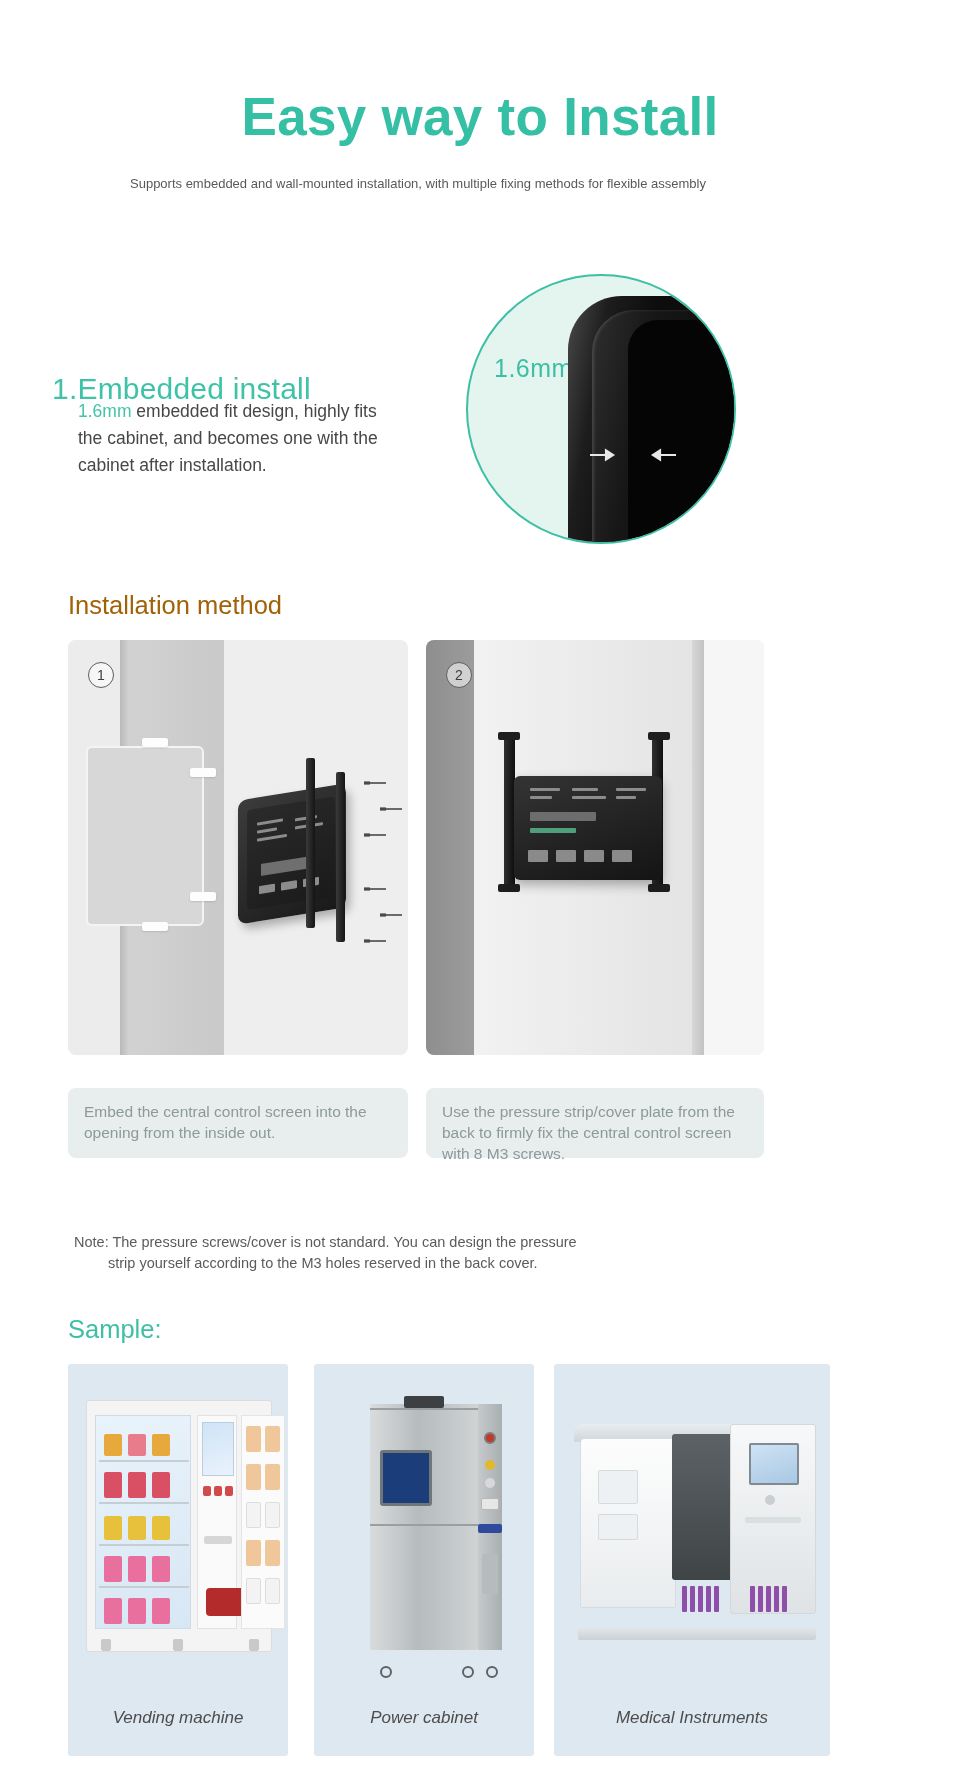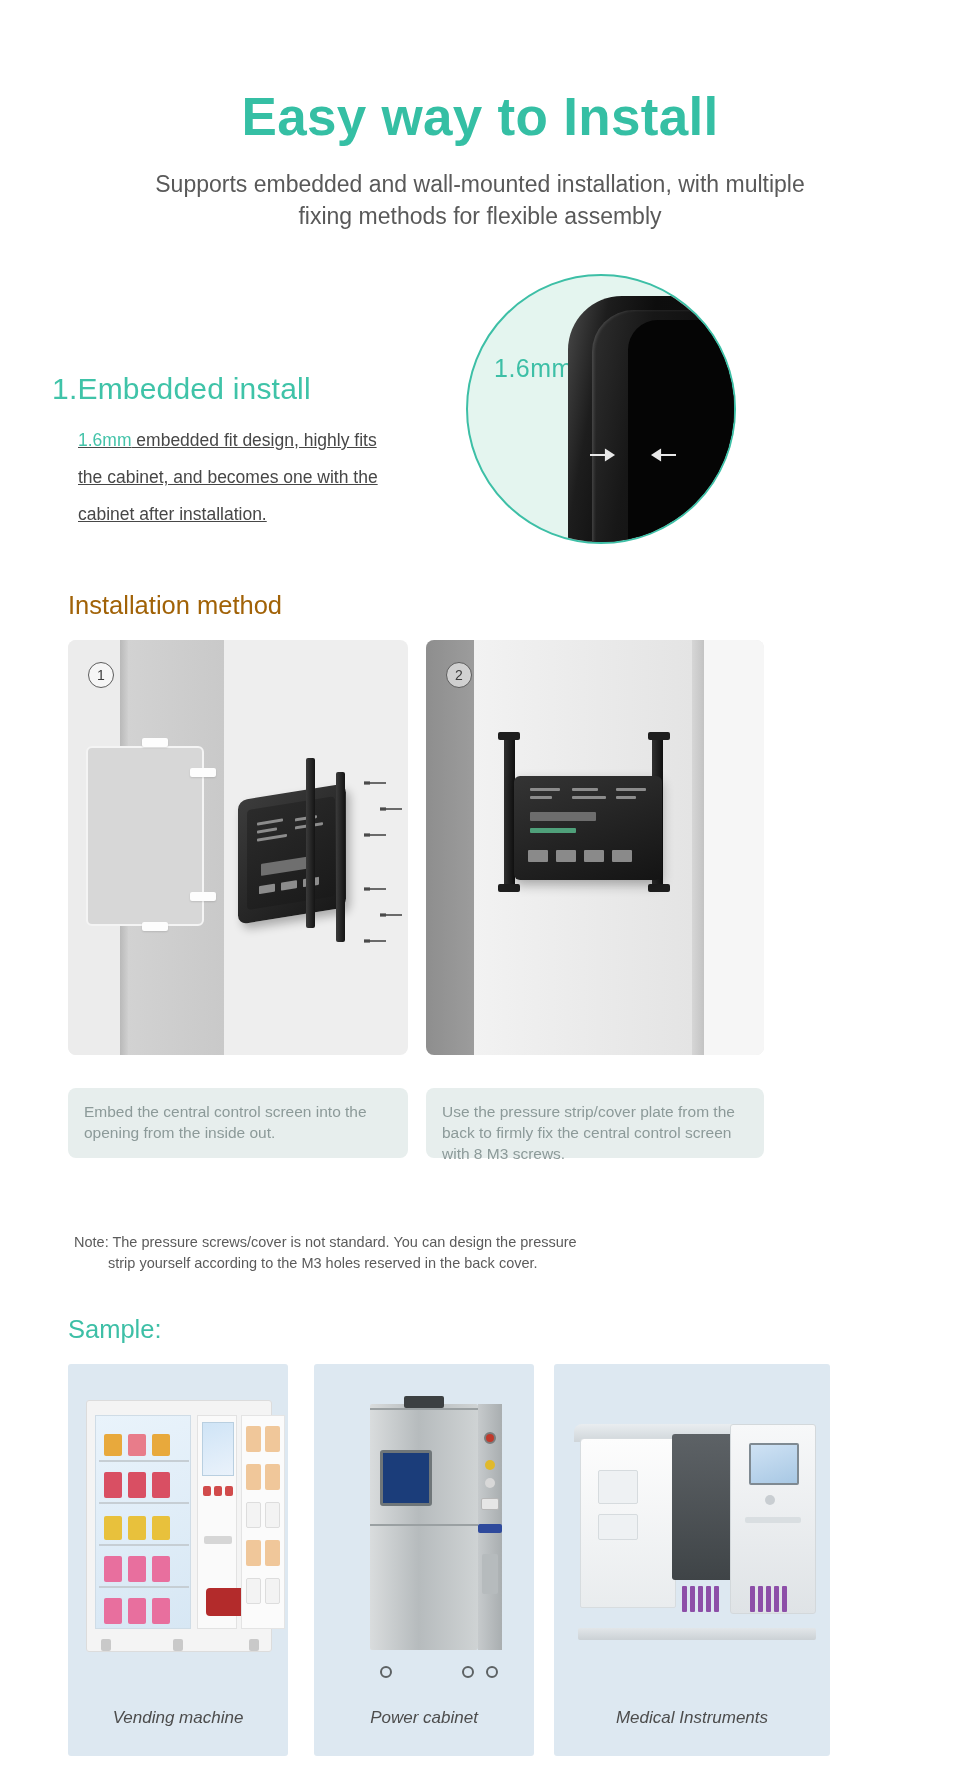--- a/index.html
+++ b/index.html
@@ -14,32 +14,32 @@
 
   
   .hdr-title {
     position: absolute; top: 86px; left: 0; width: 960px;
     text-align: center;
     font-size: 53px; font-weight: bold; letter-spacing: .3px;
     color: #35bfa4;
   }
   .hdr-sub {
     position: absolute; top: 168px; left: 130px; width: 700px;
-    text-align: center; font-size: 23px; line-height: 32px;
+    text-align: left; font-size: 13px; line-height: 32px;
     color: #595959;
   }
 
   
   .sec1-title {
     position: absolute; top: 372px; left: 52px;
     font-size: 30px; color: #3fc3a8; letter-spacing: .2px;
   }
   .sec1-body {
-    position: absolute; top: 422px; left: 78px; width: 320px;
-    font-size: 17.5px; line-height: 37px; color: #474747; text-decoration: underline;
+    position: absolute; top: 398px; left: 78px; width: 320px;
+    font-size: 17.5px; line-height: 27px; color: #474747;
   }
   .sec1-body .accent { color: #43c3a9; }
 
   
   .circle {
     position: absolute; top: 274px; left: 466px;
     width: 270px; height: 270px; border-radius: 50%;
     background: #e4f5ef;
     border: 2.5px solid #3dbfa6;
     overflow: hidden;

